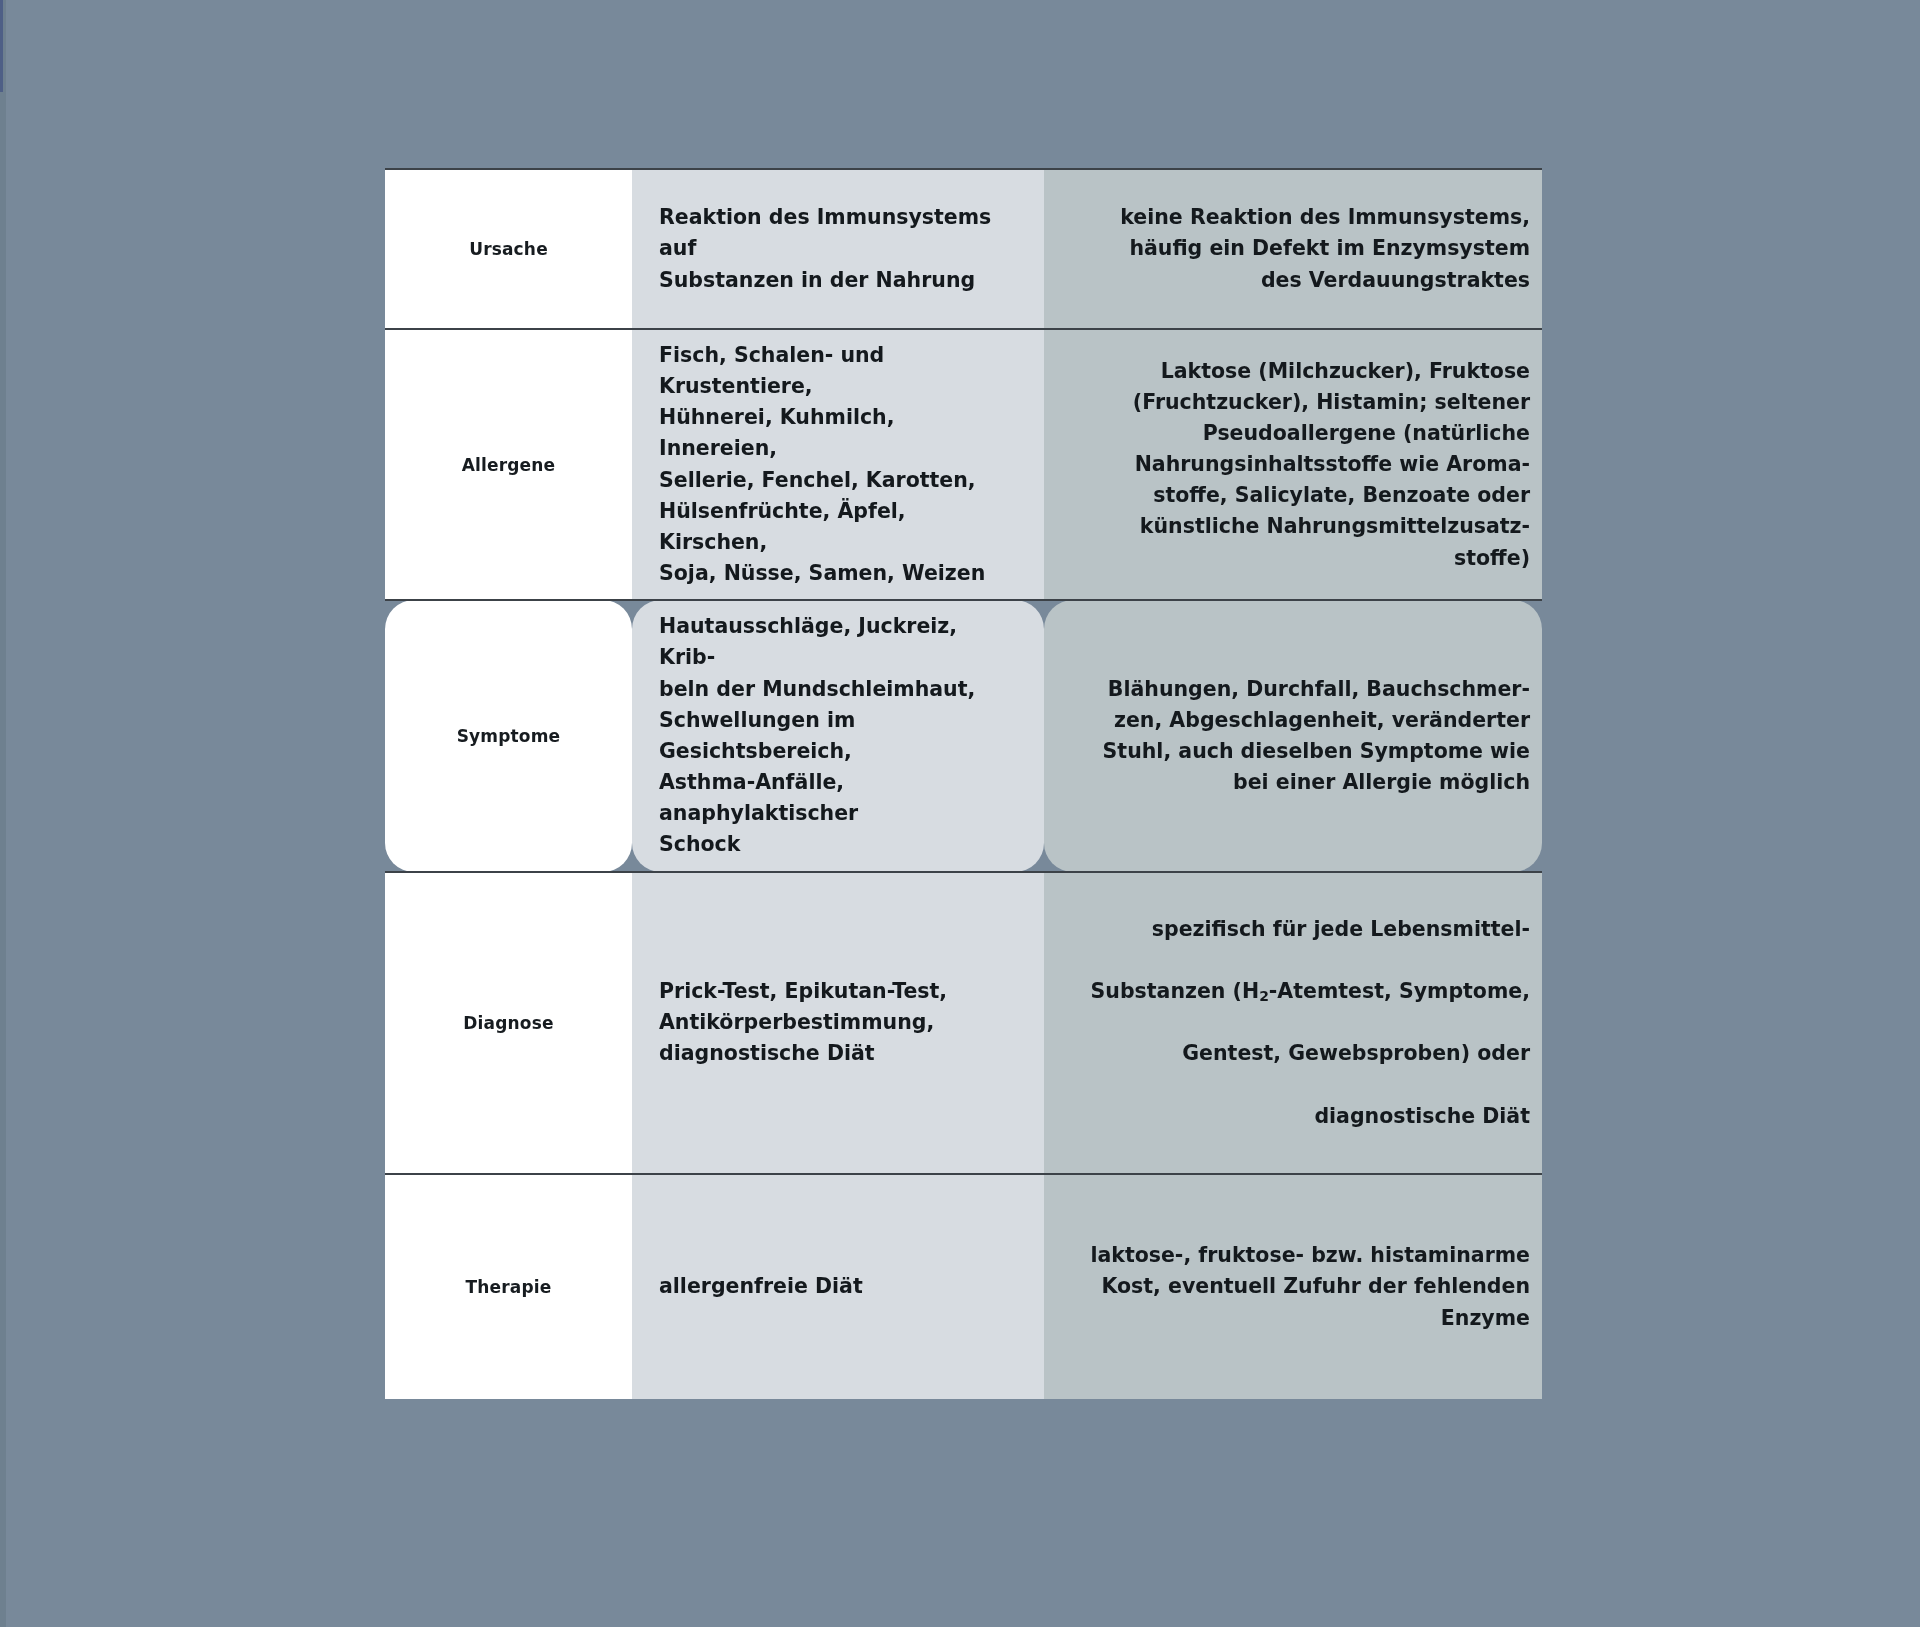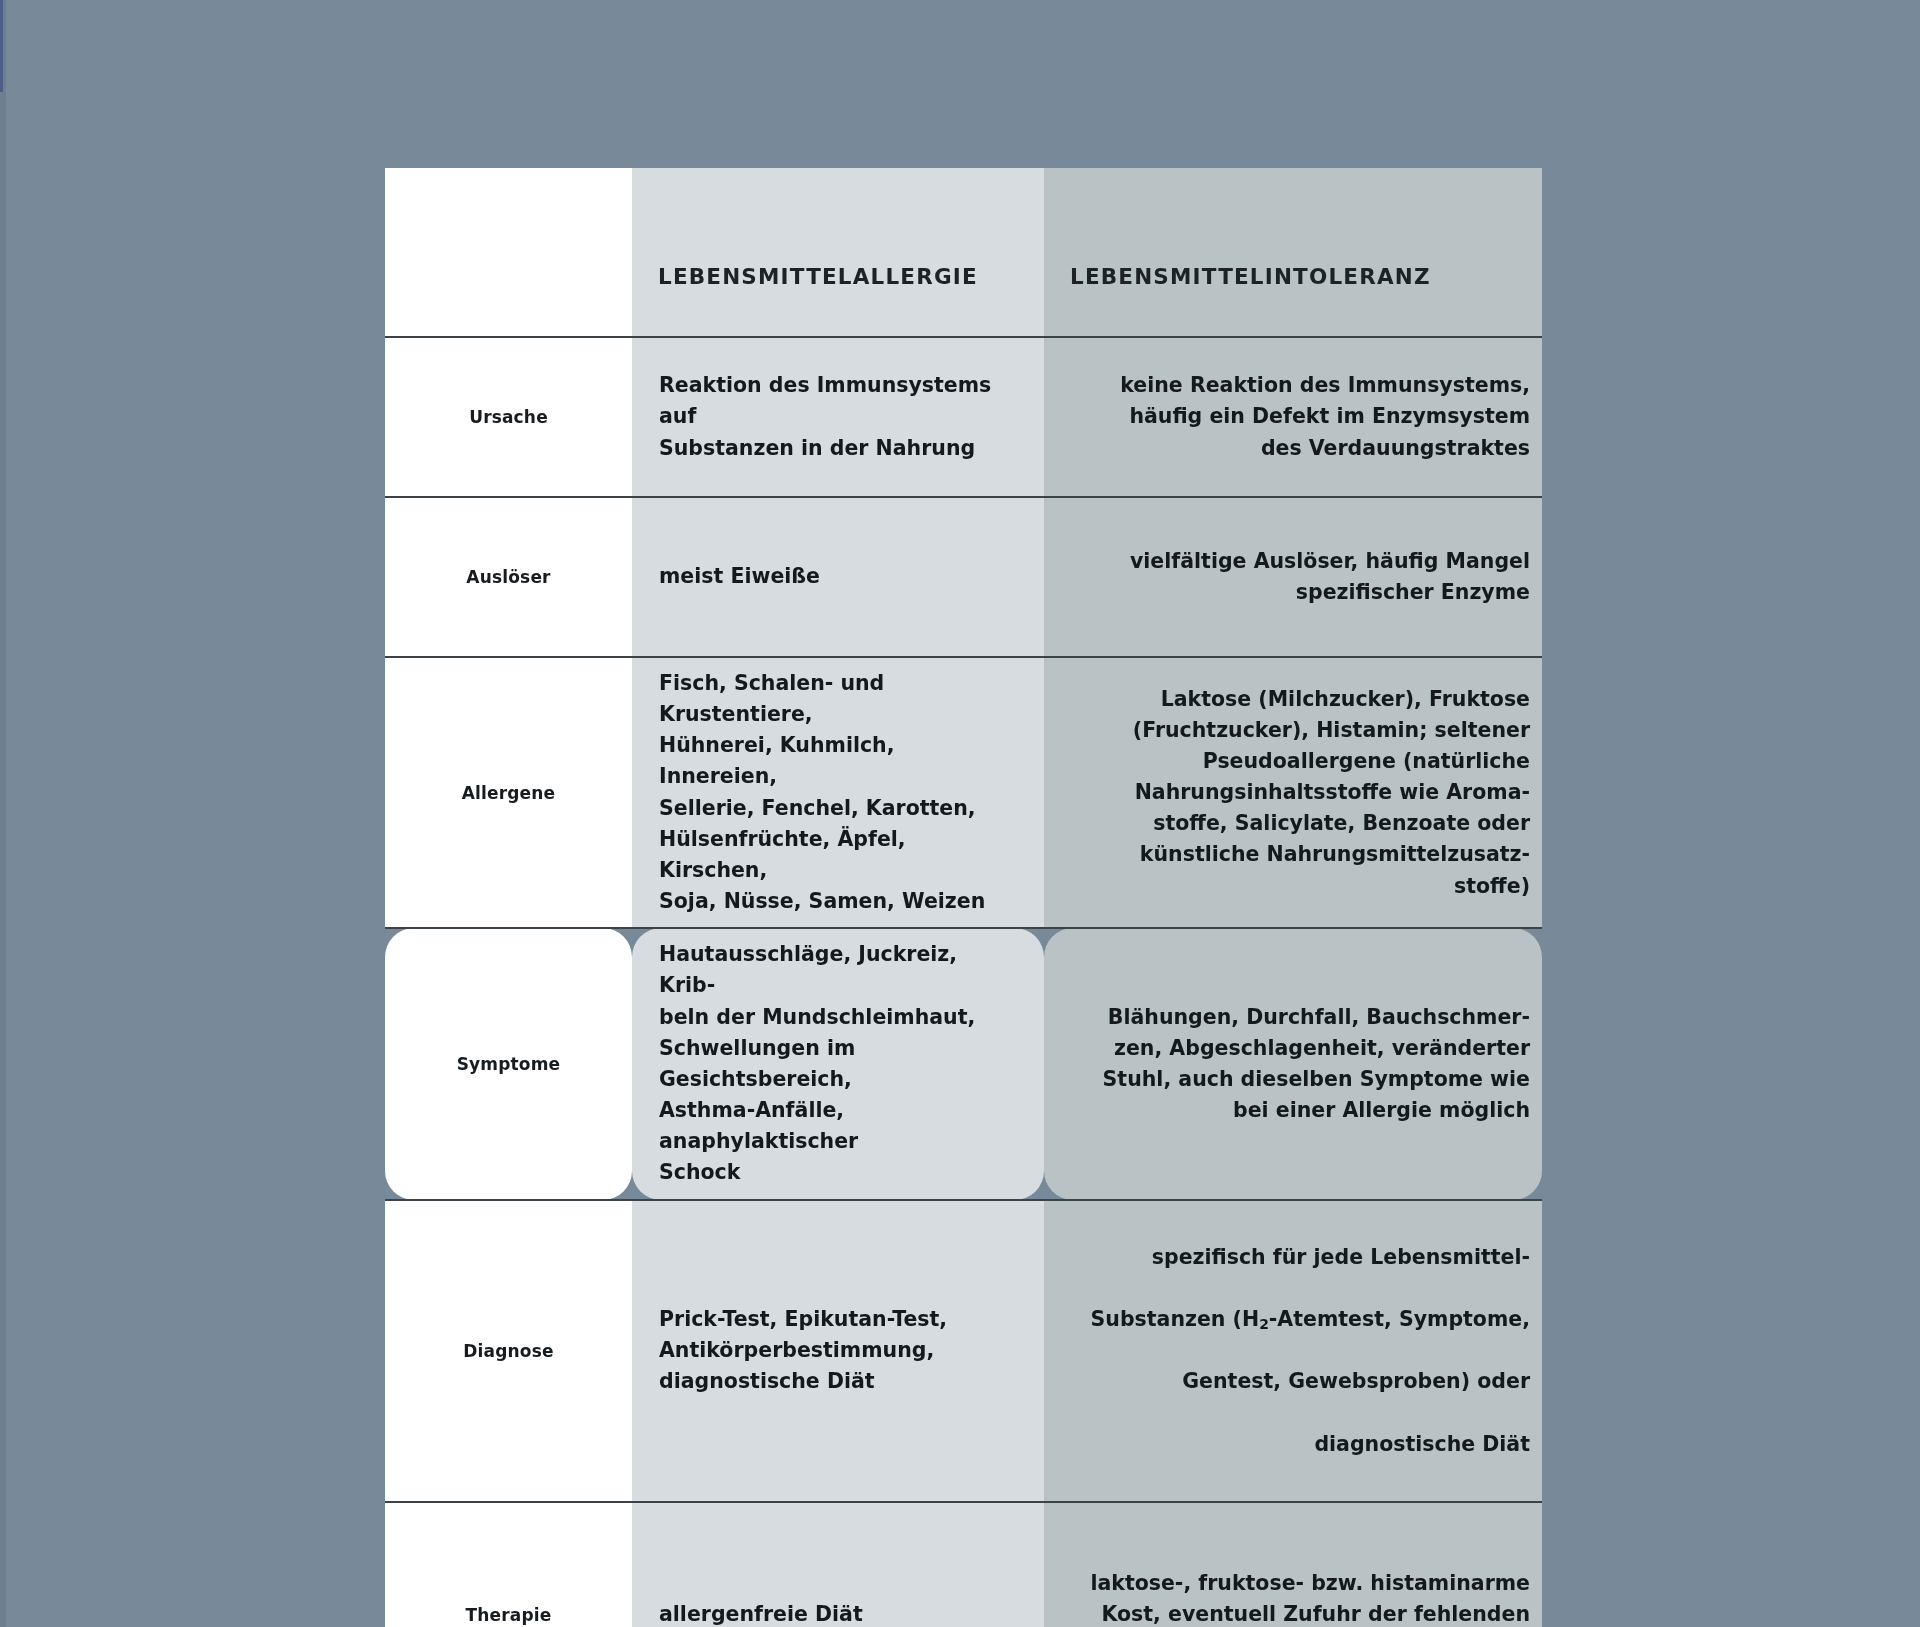--- a/index.html
+++ b/index.html
@@ -154,35 +154,20 @@
 
 <div class="table-wrap">
   <table class="compare">
     <colgroup>
       <col class="c-label">
       <col class="c-a">
       <col class="c-b">
     </colgroup>
     <tbody>
 
-      <tr class="head-row r-head">
-        <td class="cell-label">
-          <div class="head-cell-inner empty"></div>
-        </td>
-        <td class="cell-a">
-          <div class="head-cell-inner">
-            <span class="head-title">LEBENSMITTELALLERGIE</span>
-          </div>
-        </td>
-        <td class="cell-b">
-          <div class="head-cell-inner">
-            <span class="head-title">LEBENSMITTELINTOLERANZ</span>
-          </div>
-        </td>
-      </tr>
 
       <tr class="body-row first-body r-ursache">
         <td class="cell-label">
           <div class="label-inner">
             <span class="label-text">Ursache</span>
           </div>
         </td>
         <td class="cell-a">
           <div class="cell-inner">
             <span class="cell-text">Reaktion des Immunsystems auf
@@ -191,38 +176,20 @@
         </td>
         <td class="cell-b">
           <div class="cell-inner">
             <span class="cell-text">keine Reaktion des Immunsystems,
 häufig ein Defekt im Enzymsystem
 des Verdauungstraktes</span>
           </div>
         </td>
       </tr>
 
-      <tr class="body-row r-ausloeser">
-        <td class="cell-label">
-          <div class="label-inner">
-            <span class="label-text">Auslöser</span>
-          </div>
-        </td>
-        <td class="cell-a">
-          <div class="cell-inner">
-            <span class="cell-text">meist Eiweiße</span>
-          </div>
-        </td>
-        <td class="cell-b">
-          <div class="cell-inner">
-            <span class="cell-text">vielfältige Auslöser, häufig Mangel
-spezifischer Enzyme</span>
-          </div>
-        </td>
-      </tr>
 
       <tr class="body-row accent-rule r-allergene">
         <td class="cell-label">
           <div class="label-inner">
             <span class="label-text">Allergene</span>
           </div>
         </td>
         <td class="cell-a">
           <div class="cell-inner">
             <span class="cell-text">Fisch, Schalen- und Krustentiere,

